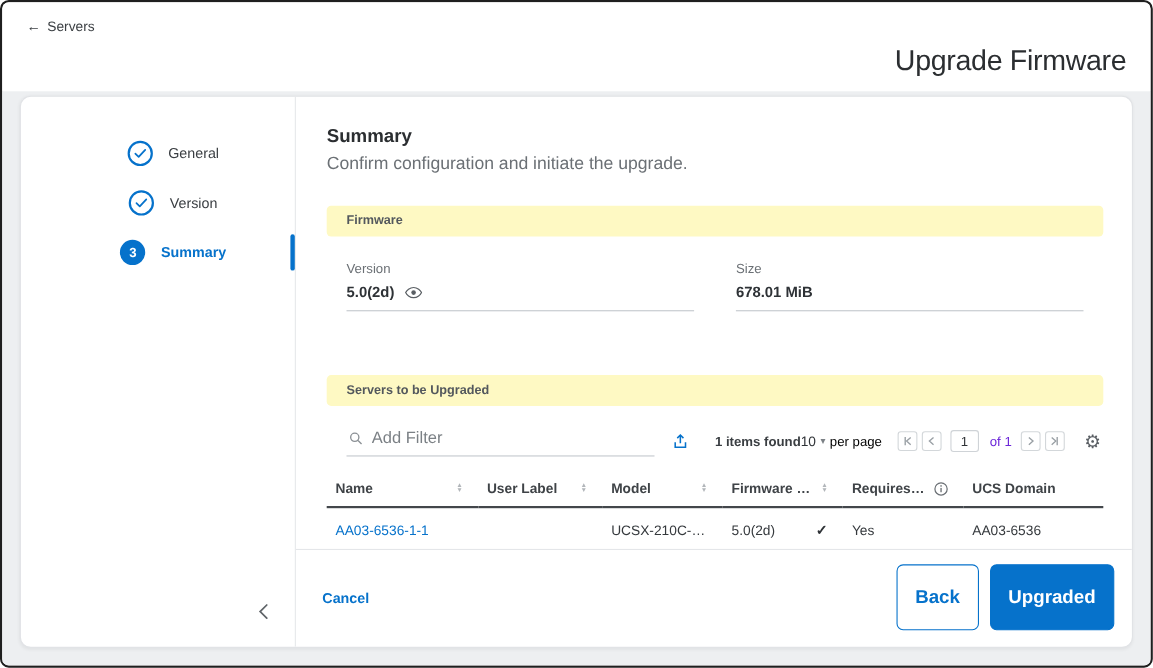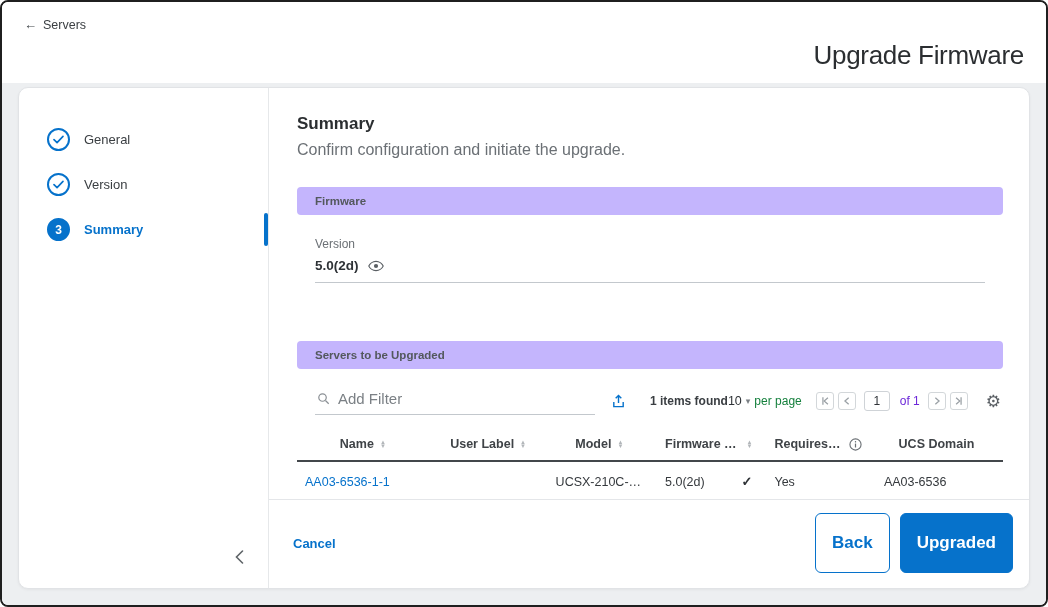--- a/index.html
+++ b/index.html
@@ -21,75 +21,75 @@
 
   
   .page-body { flex:1; background:#edeff1; padding:4px 16px 16px; min-height:0; }
   .card {
     background:#fff; height:100%; border:1px solid #e1e3e6; border-radius:10px;
     box-shadow:0 1px 3px rgba(0,0,0,.05); display:flex; overflow:hidden;
   }
 
   
   .stepper { width:250px; flex-shrink:0; border-right:1px solid #e6e8ea; position:relative; padding-top:30px; }
-  .step { display:flex; align-items:center; gap:14px; padding:10px 0 10px 28px; margin-bottom:2px; cursor:pointer; position:relative; }
+  .step { display:flex; align-items:center; gap:14px; padding:10px 0 10px 28px; margin-bottom:2px; cursor:pointer; position:relative;justify-content:center; }
   .step-circle {
     width:23px; height:23px; border-radius:50%; border:2px solid var(--accent);
     display:flex; align-items:center; justify-content:center; flex-shrink:0; background:#fff;
   }
   .step-circle svg { display:block; }
   .step-circle.current { background:var(--accent); border-color:var(--accent); color:#fff; font-size:12px; font-weight:600; }
   .step-label { font-size:13px; color:#3a3e42; }
   .step.current .step-label { color:var(--accent); font-weight:700; }
   .step.current::after { content:""; position:absolute; right:0; top:5px; bottom:5px; width:4px; background:var(--accent); border-radius:2px; }
   .collapse-btn { position:absolute; bottom:16px; right:20px; cursor:pointer; padding:4px; }
 
   
   .content { flex:1; display:flex; flex-direction:column; min-width:0; }
   .content-main { flex:1; padding:26px 26px 0 28px; overflow:hidden; }
   .summary-heading { font-size:17px; font-weight:700; color:#2b2e31; margin-bottom:7px; }
   .summary-sub { font-size:16px; color:#6b7075; margin-bottom:20px; }
 
   .section-bar {
-    background:#c4b5fd; border-radius:4px; padding:8px 18px;
+    background:#fef9c3; border-radius:4px; padding:8px 18px;
     font-size:11.5px; font-weight:600; color:#53585d;margin-top:28px;
   }
 
   .fields-row { display:flex; gap:38px; padding:22px 18px 30px; }
   .field { flex:1; }
   .field-label { font-size:12px; color:#6b7075; margin-bottom:7px; }
   .field-value-row { display:flex; align-items:center; gap:9px; border-bottom:1px solid #c3c8cd; padding-bottom:9px; }
   .field-value { font-size:13.5px; font-weight:700; color:#2e3236; }
   .eye-icon { display:inline-flex; cursor:pointer; }
 
   
   .toolbar { display:flex; align-items:center; padding:18px 2px 0 18px; }
   .filter-box { display:flex; align-items:center; gap:8px; width:285px; border-bottom:1px solid #c3c8cd; padding:3px 2px 7px; }
   .filter-input { border:none; outline:none; flex:1; font-size:15px; color:#33373b; background:transparent; }
   .filter-input::placeholder { color:#7b8085; }
   .export-icon { margin-left:16px; display:inline-flex; cursor:pointer; }
   .items-found { margin-left:24px; font-size:12px; font-weight:600; color:#3a3e42; white-space:nowrap; }
   .per-page { margin-left:auto; display:flex; align-items:center; gap:4px; cursor:pointer; }
   .per-page-value { font-size:12.5px; color:#2f3337; }
   .caret-down { font-size:9px; color:#7b8085; }
-  .per-page-label { font-size:12px; color:#15803d; margin-left:4px; white-space:nowrap; }
+  .per-page-label { font-size:12px; color:#000000; margin-left:4px; white-space:nowrap; }
   .pager { display:flex; align-items:center; gap:4px; margin-left:14px; }
   .pg-btn {
     width:18px; height:18px; border:1px solid #d3d7da; border-radius:3px; background:#fff;
     display:flex; align-items:center; justify-content:center; cursor:pointer; padding:0;
   }
   .pg-btn svg { stroke:#9aa0a5; fill:none; stroke-width:1.5; }
   .pg-input { width:26px; height:20px; border:1px solid #cfd3d7; border-radius:3px; text-align:center; font-size:12px; color:#2f3337; margin:0 4px; outline:none; }
   .pg-of { font-size:12px; color:#6d28d9; margin:0 4px 0 2px; white-space:nowrap; }
   .gear-icon { margin-left:18px; font-size:17px; color:#5a5f64; cursor:pointer; line-height:1; }
 
   
   table.servers { width:100%; border-collapse:collapse; margin-top:12px; table-layout:fixed; }
   th { border-bottom:2px solid #43474b; padding:10px 14px 9px 8px; }
-  .th-inner { display:flex; align-items:center; justify-content:center; gap:6px; }
+  .th-inner { display:flex; align-items:center; justify-content:space-between; gap:6px; }
   .th-label { font-size:12.5px; font-weight:600; color:#3f4347; white-space:nowrap; overflow:hidden; text-overflow:ellipsis; text-align:left; }
   .sort { display:flex; flex-direction:column; line-height:4.5px; cursor:pointer; }
   .sort i { font-style:normal; font-size:6px; color:#b2b6ba; }
   td { border-bottom:1px solid #c2410c; padding:12px 14px 12px 8px; font-size:12.5px; color:#35393d; white-space:nowrap; overflow:hidden; text-overflow:ellipsis; }
   .cell-link { color:var(--accent); cursor:pointer; }
   .fw-cell { display:flex; align-items:center; justify-content:space-between; }
   .check-glyph { color:#2e3236; font-weight:700; font-size:13px; }
   .info-icon { display:inline-flex; flex-shrink:0; cursor:pointer; }
 
   .pager-bottom { display:flex; justify-content:flex-end; align-items:center; gap:4px; margin-top:14px; padding-right:2px; }
@@ -157,20 +157,26 @@
             <div class="field-value-row">
               <span class="field-value">5.0(2d)</span>
               <span class="eye-icon">
                 <svg width="16" height="12" viewBox="0 0 20 14">
                     <path d="M10 1.2C5.6 1.2 2.1 4.6 1 7c1.1 2.4 4.6 5.8 9 5.8S17.9 9.4 19 7c-1.1-2.4-4.6-5.8-9-5.8z" fill="none" stroke="#5a5f64" stroke-width="1.4"></path>
                     <circle cx="10" cy="7" r="2.6" fill="#5a5f64"></circle>
                   </svg>
               </span>
             </div>
           </div>
+          <div class="field">
+            <div class="field-label">Size</div>
+            <div class="field-value-row">
+              <span class="field-value">678.01 MiB</span>
+            </div>
+          </div>
         </div>
 
         <div class="section-bar">Servers to be Upgraded</div>
 
         <div class="toolbar">
           <div class="filter-box">
             <span style="display:inline-flex;">
               <svg width="13" height="13" viewBox="0 0 16 16">
                   <circle cx="6.8" cy="6.8" r="4.6" fill="none" stroke="#8b9095" stroke-width="1.5"></circle>
                   <path d="M10.4 10.4 14.4 14.4" stroke="#8b9095" stroke-width="1.5"></path>

